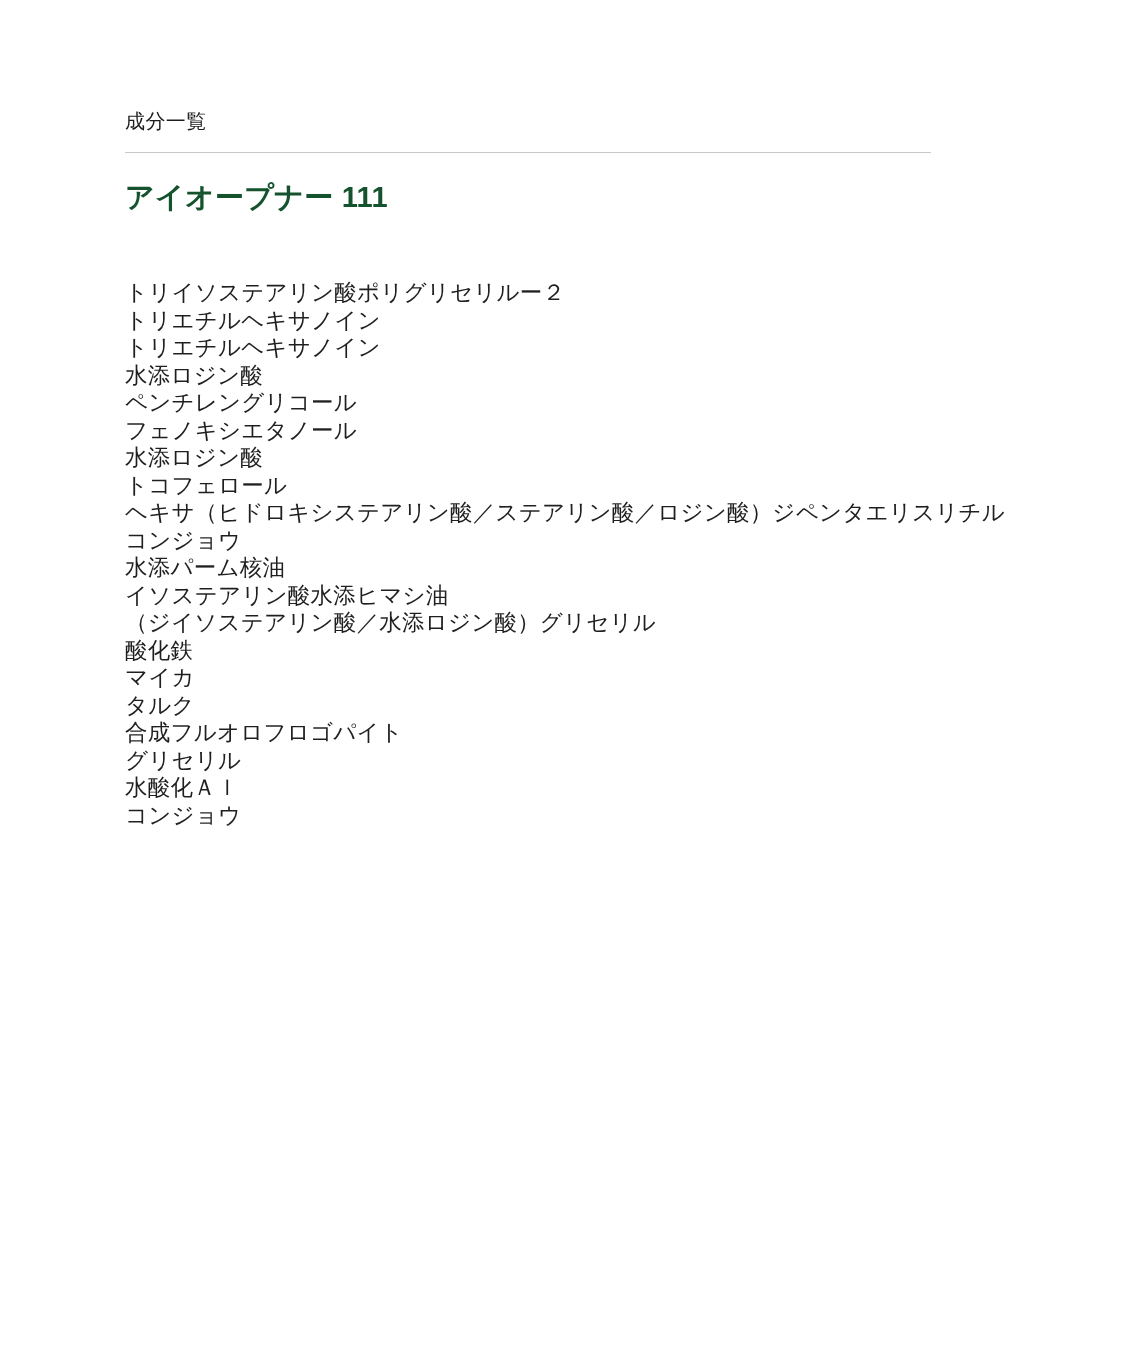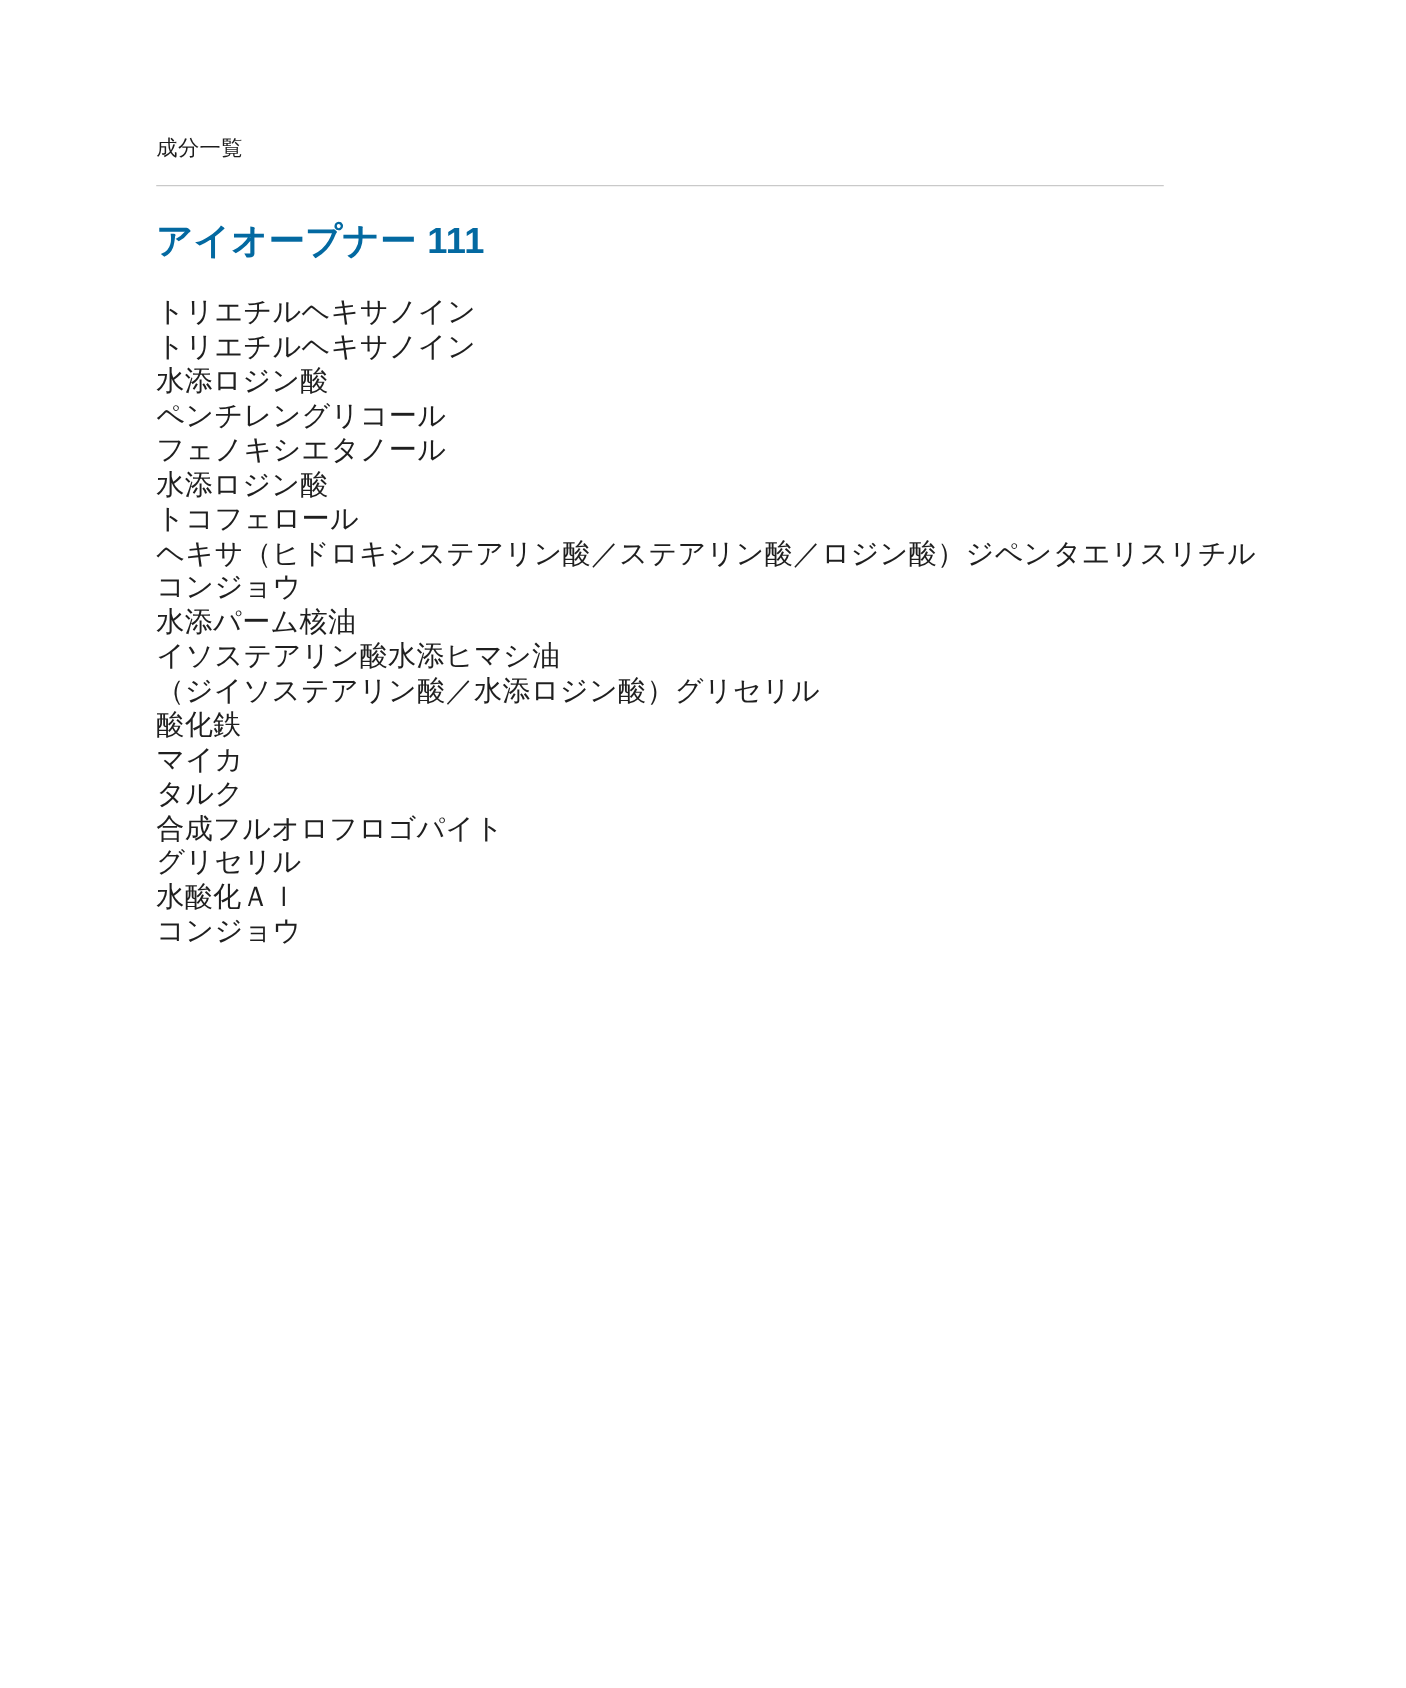--- a/index.html
+++ b/index.html
@@ -15,39 +15,39 @@
     -webkit-font-smoothing: antialiased;
   }
   .page {
     position: relative;
     width: 1125px;
     height: 1350px;
     box-sizing: border-box;
     padding: 108px 125px 0 125px;
   }
   .section-label {
-    font-size: 17px;
+    font-size: 20px;
     line-height: 1.3;
     letter-spacing: 0.02em;
     color: #1d1d1d;
     font-weight: 400;
     margin: 0 0 18px 0;
   }
   .divider {
     width: 806px;
     height: 1px;
     background: #c9c9c9;
     margin: 0 0 26px 0;
   }
   .product-title {
     font-size: 29px;
     font-weight: 700;
     letter-spacing: 0.01em;
-    color: #0369a1;
-    margin: 0 0 25px 0;
+    color: #14532d;
+    margin: 0 0 64px 0;
     line-height: 1.25;
   }
   .ingredient-list {
     list-style: none;
     margin: 0;
     padding: 0;
   }
   .ingredient-list li {
     font-size: 22.5px;
     line-height: 27.5px;
@@ -61,20 +61,21 @@
 
 <div class="page">
 
   <h2 class="section-label">成分一覧</h2>
 
   <div class="divider"></div>
 
   <h1 class="product-title">アイオープナー 111</h1>
 
   <ul class="ingredient-list">
+    <li>トリイソステアリン酸ポリグリセリルー２</li>
     <li>トリエチルヘキサノイン</li>
     <li>トリエチルヘキサノイン</li>
     <li>水添ロジン酸</li>
     <li>ペンチレングリコール</li>
     <li>フェノキシエタノール</li>
     <li>水添ロジン酸</li>
     <li>トコフェロール</li>
     <li>ヘキサ（ヒドロキシステアリン酸／ステアリン酸／ロジン酸）ジペンタエリスリチル</li>
     <li>コンジョウ</li>
     <li>水添パーム核油</li>

